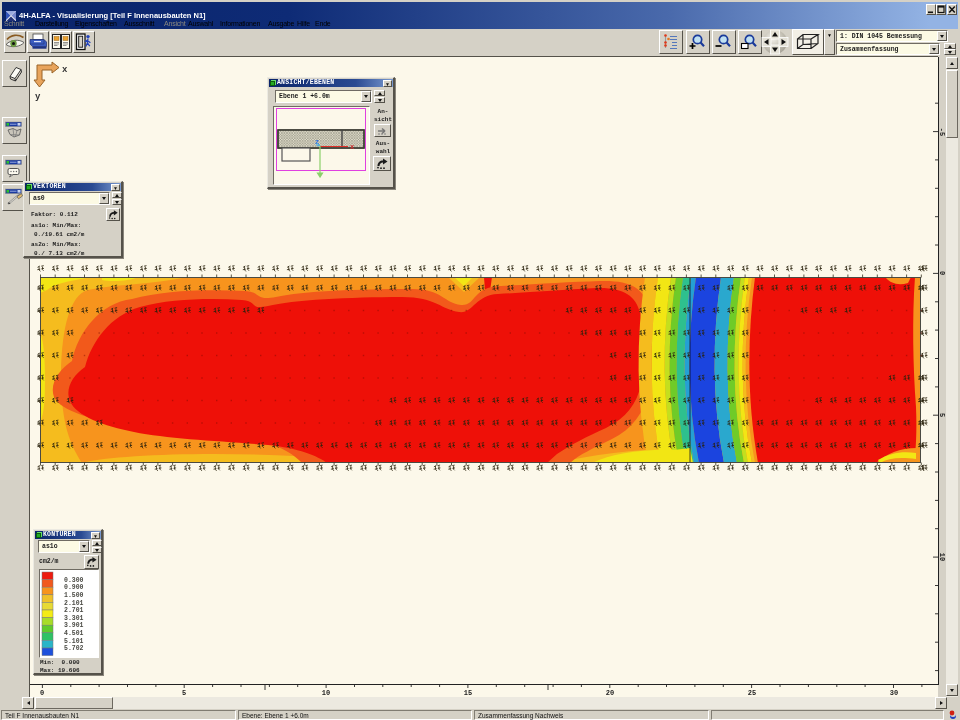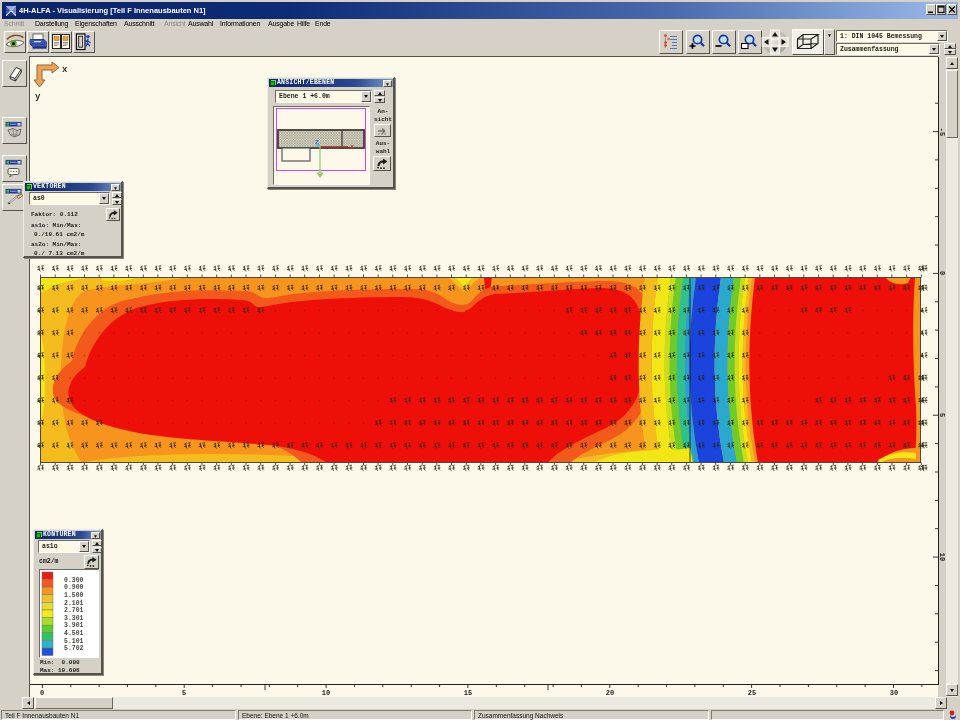--- a/index.html
+++ b/index.html
@@ -19,21 +19,21 @@
 .sb{background:#D5D1C6;border:1px solid #fff;border-right-color:#55524a;border-bottom-color:#55524a;display:flex;align-items:center;justify-content:center}
 .tu{width:0;height:0;border-left:2.5px solid transparent;border-right:2.5px solid transparent;border-bottom:3.5px solid #111}
 .td{width:0;height:0;border-left:2.5px solid transparent;border-right:2.5px solid transparent;border-top:3.5px solid #111}
 .tl{width:0;height:0;border-top:2.5px solid transparent;border-bottom:2.5px solid transparent;border-right:3.5px solid #111}
 .tr{width:0;height:0;border-top:2.5px solid transparent;border-bottom:2.5px solid transparent;border-left:3.5px solid #111}
 .cb i{width:0;height:0;border-left:2.5px solid transparent;border-right:2.5px solid transparent;border-top:3.5px solid #111}
 .mono{font-family:"Liberation Mono",monospace;font-weight:bold;color:#1c1c1c}
 </style></head><body>
 
 <div class="abs" style="left:0;top:0;width:960px;height:720px;border:2px solid #D5D1C6"></div>
-<div class="abs" style="left:2px;top:2px;width:956px;height:17px;background:linear-gradient(90deg,#0A246A 0%,#0E2B76 30%,#4A6AAC 70%,#93B3E4 97%);display:flex;align-items:center">
+<div class="abs" style="left:2px;top:2px;width:956px;height:27px;background:linear-gradient(90deg,#0A246A 0%,#0E2B76 30%,#4A6AAC 70%,#93B3E4 97%);display:flex;align-items:center">
 <svg width="10" height="10" style="margin:0 3px 0 4px" viewBox="0 0 10 10">
       <rect width="10" height="10" fill="#e8e8f0"></rect>
       <path d="M0,0 L4.5,4.5 L0,9 Z" fill="#3355bb"></path>
       <path d="M10,0 L5.5,4.5 L10,9 Z" fill="#7788cc"></path>
       <path d="M0.5,0 L9.5,0 L5,4.5 Z" fill="#99aadd"></path>
       <path d="M0.5,10 L9.5,10 L5,5.5 Z" fill="#223377"></path>
     </svg>
 <span style="color:#fff;font:bold 7.5px 'Liberation Sans',sans-serif;letter-spacing:0px">4H-ALFA - Visualisierung [Teil F Innenausbauten N1]</span>
 </div>
 <div class="tbtn" style="left:926px;top:4px;width:10px;height:11px">

